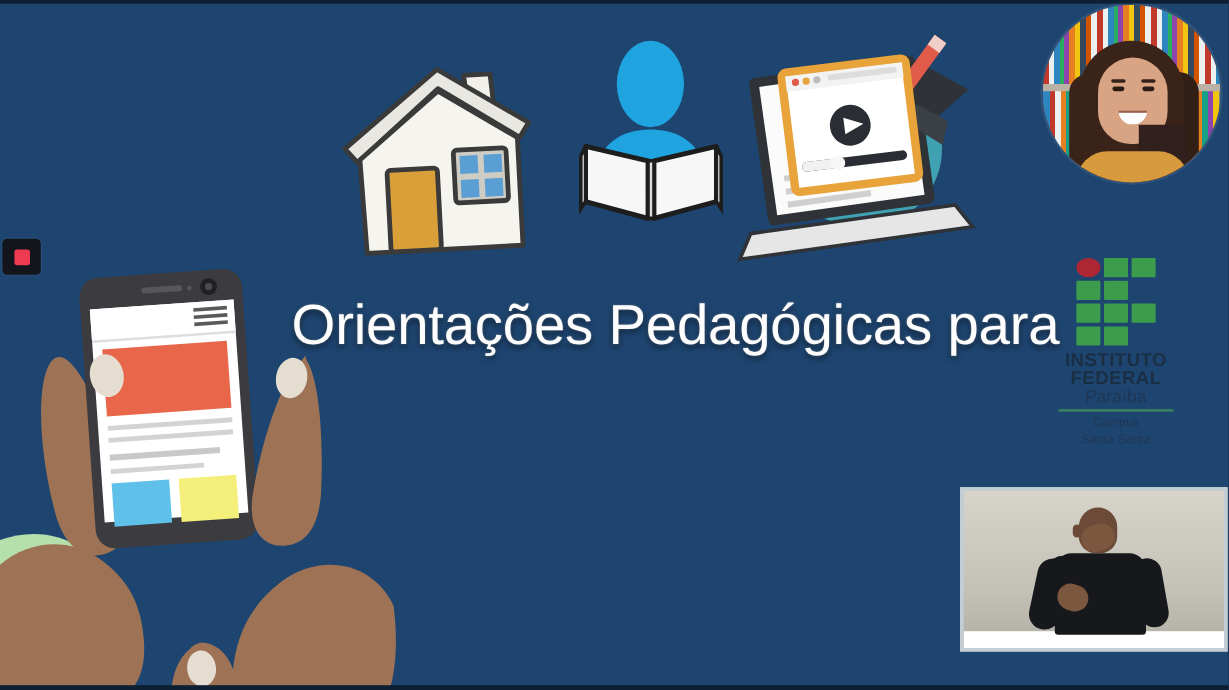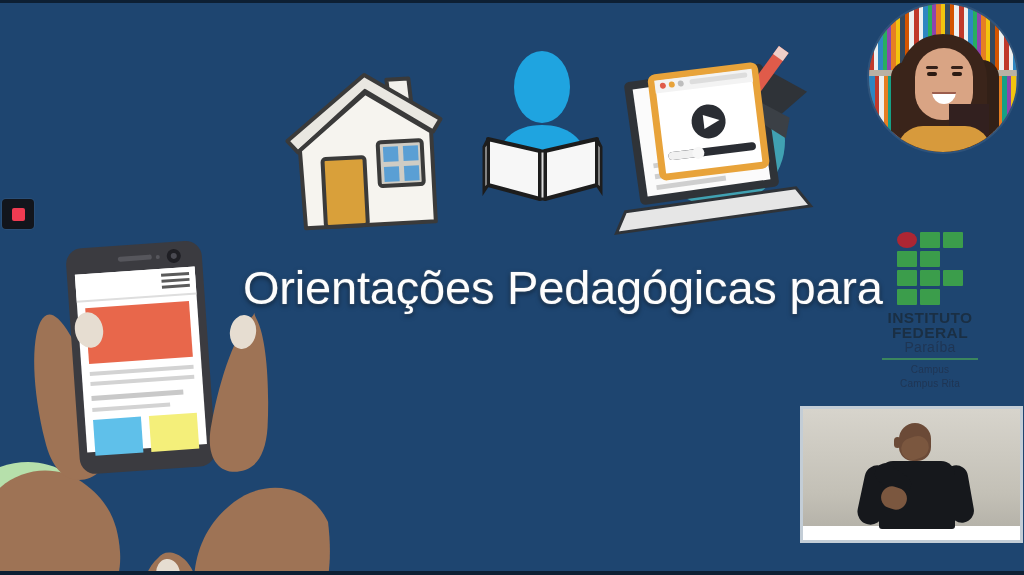--- a/index.html
+++ b/index.html
@@ -16,21 +16,20 @@
   }
   
   .bar{position:absolute;left:0;width:1024px;background:#0d1f33;z-index:60;}
   .bar.top{top:0;height:3px;}
   .bar.bottom{bottom:0;height:4px;}
 
   
   .slide{
     position:absolute;inset:0;
     background:#1e4570;
-    margin-top:17px;
   }
 
   
   .title{
     position:absolute;
     left:243px;
     top:243px;
     width:640px;
     color:#fdfdfd;
     font-size:47px;
@@ -276,21 +275,21 @@
         <span></span>
         <span></span>
         <span></span>
         <span class="empty"></span>
       </div>
       <div class="ifpb-inst">INSTITUTO</div>
       <div class="ifpb-fed">FEDERAL</div>
       <div class="ifpb-par">Paraíba</div>
       <div class="ifpb-rule"></div>
       <div class="ifpb-camp">Campus</div>
-      <div class="ifpb-camp">Campus Rita</div>
+      <div class="ifpb-camp">Santa Santa</div>
     </div>
 
   </div>
 
   <div class="recdot">
     <i></i>
   </div>
 
   <div class="webcam">
     <div class="wc-shelf"></div>

